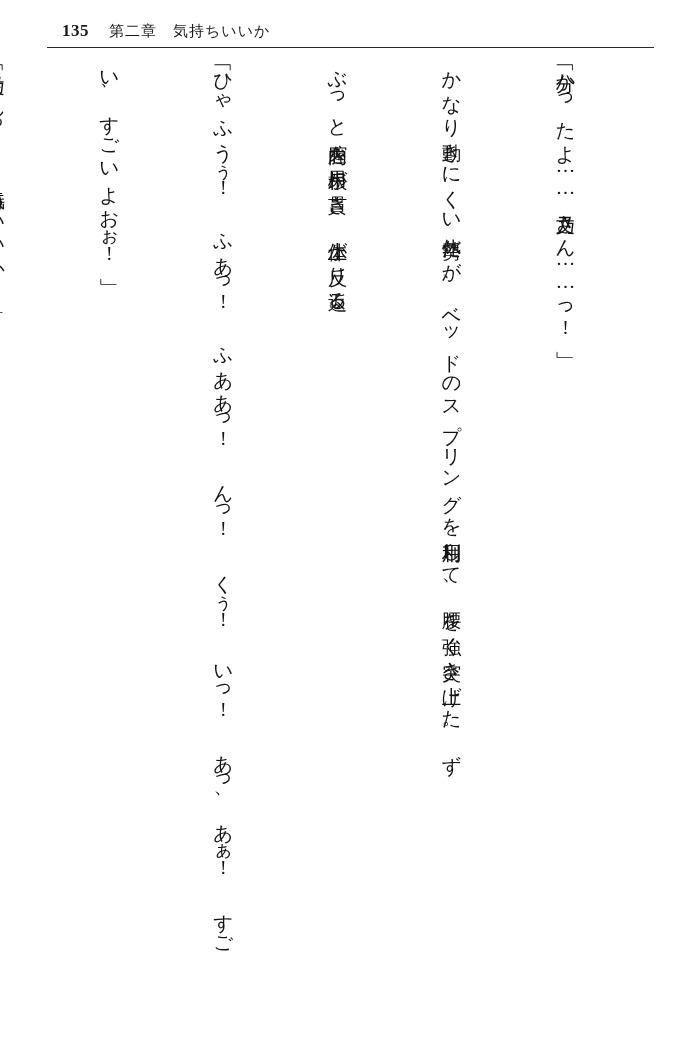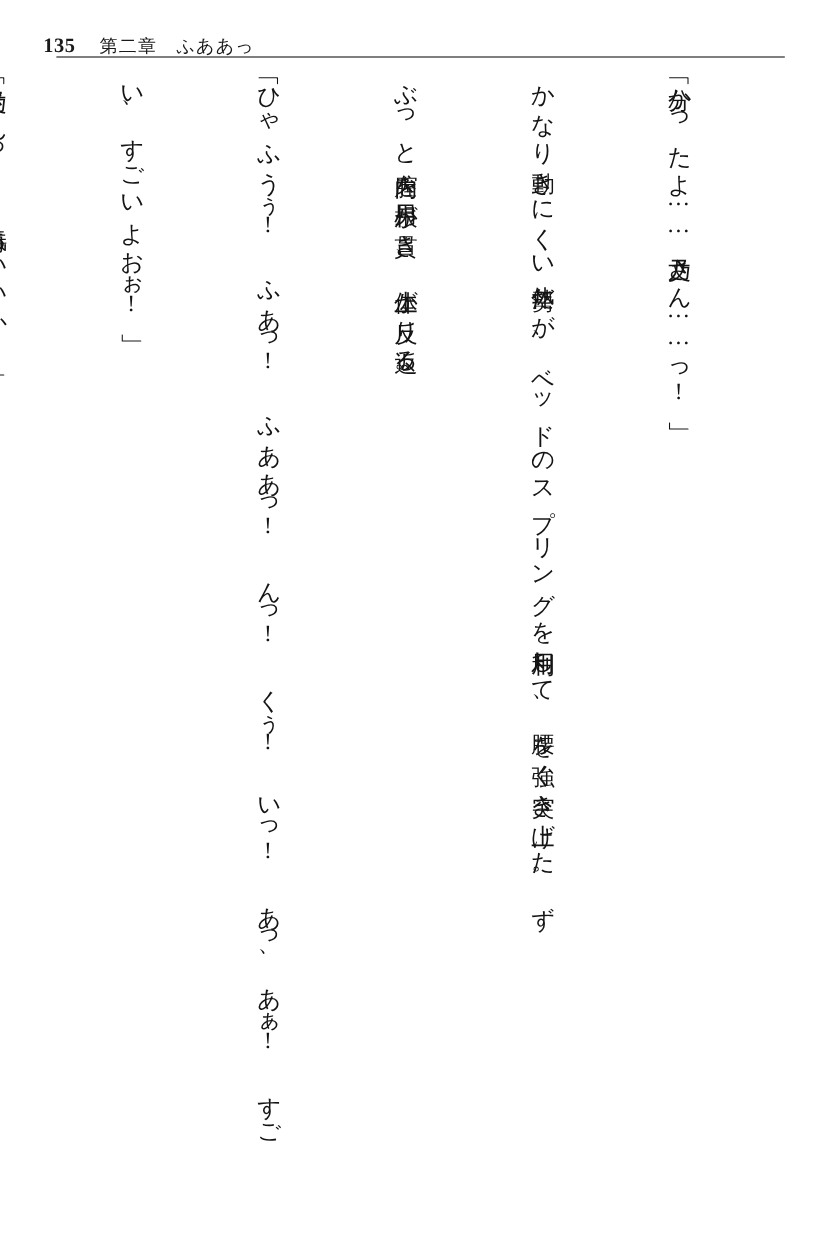--- a/index.html
+++ b/index.html
@@ -17,23 +17,23 @@
     color: #111111;
     box-sizing: border-box;
   }
   .header {
     position: absolute;
     top: 14px;
     left: 0;
     width: 700px;
     height: 34px;
     display: flex;
-    align-items: flex-end;
+    align-items: center;
     justify-content: flex-start;
-    padding-left: 36px;
+    padding-left: 62px;
     box-sizing: border-box;
   }
   .folio {
     font-size: 17px;
     font-weight: bold;
     letter-spacing: 0.5px;
     color: #1a1a1a;
   }
   .chapter {
     font-size: 15px;
@@ -80,21 +80,21 @@
     text-indent: 0;
   }
 </style>
 </head>
 <body>
 
 <div class="page">
 
   <div class="header">
     <span class="folio">135</span>
-    <span class="chapter">第二章　ふああっ</span>
+    <span class="chapter">第二章　気持ちいいか</span>
   </div>
 
   <div class="rule"></div>
 
   <div class="body-area">
     <div class="vtext">
       <p class="noindent">「分かったよ……文乃さん……っ!」</p>
       <p class="noindent">かなり動きにくい体勢だが、ベッドのスプリングを利用して、腰を強く突き上げた。ず</p>
       <p class="noindent">ぶっと膣内を男根が貫き、上体が反り返る。</p>
       <p class="noindent">「ひゃふうぅ!　ふあっ!　ふああっ!　んっ!　くぅ!　いっ!　あっ、あぁ!　すご</p>

